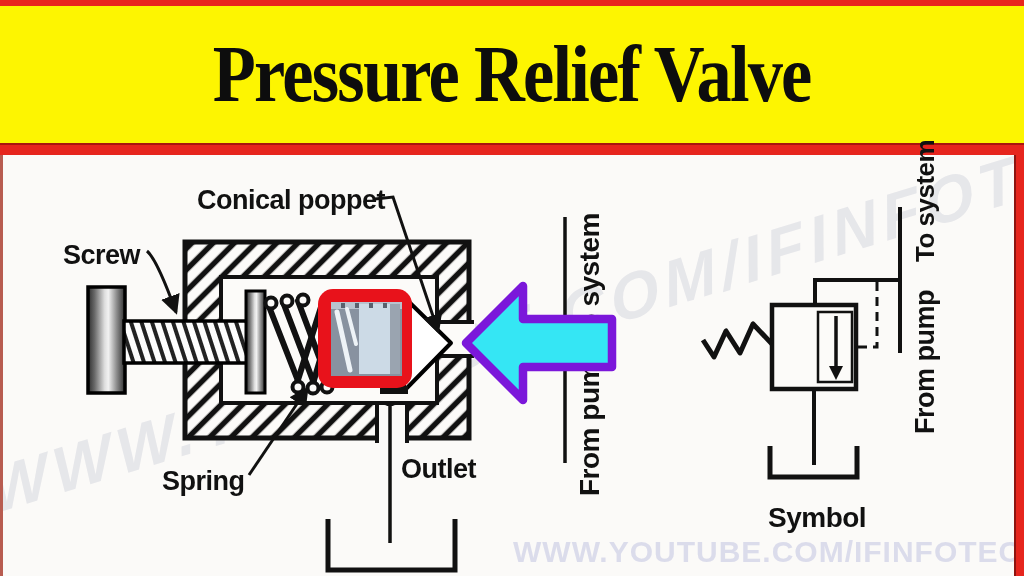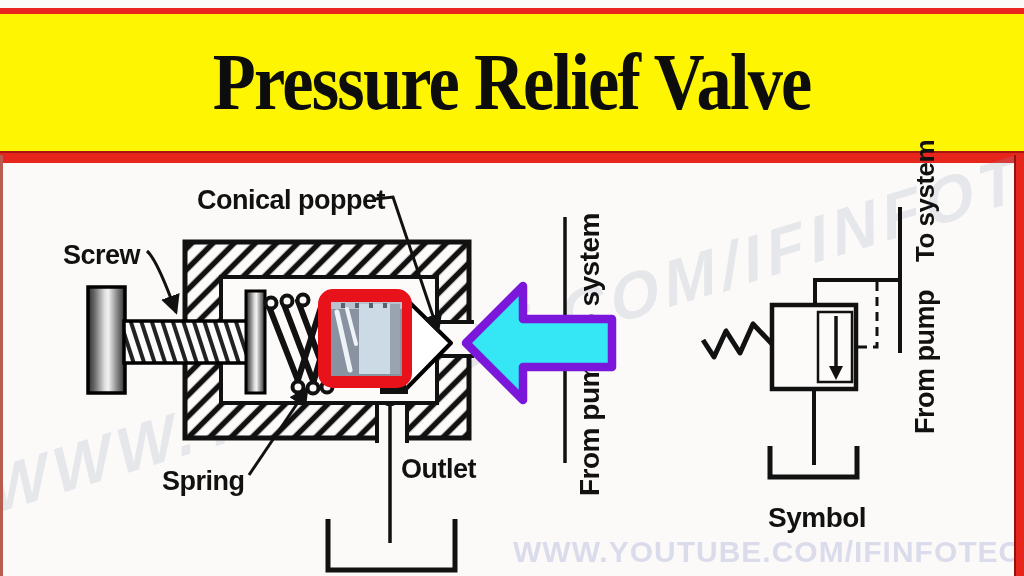--- a/index.html
+++ b/index.html
@@ -1,21 +1,21 @@
 <!DOCTYPE html>
 <html><head>
 <meta charset="utf-8">
 <style>
   html,body{margin:0;padding:0;background:#777;}
   .stage{
     position:relative;width:1024px;height:576px;overflow:hidden;
     background:#fbfaf8;font-family:"Liberation Sans",sans-serif;
   }
   
-  .banner{position:absolute;left:0;top:0;width:1024px;height:155px;margin-top:8px;}
+  .banner{position:absolute;left:0;top:0;width:1024px;height:155px;}
   .banner-strip-top{position:absolute;left:0;top:0;width:100%;height:6px;background:#e8251e;}
   .banner-yellow{
     position:absolute;left:0;top:6px;width:100%;height:137px;background:#fdf501;
     display:flex;align-items:center;justify-content:center;
   }
   .banner-title{
     font-family:"Liberation Serif",serif;font-weight:bold;font-size:80px;color:#0d0d0d;
     letter-spacing:-2px;transform:scaleX(.88);white-space:nowrap;
   }
   .banner-strip-bottom{

